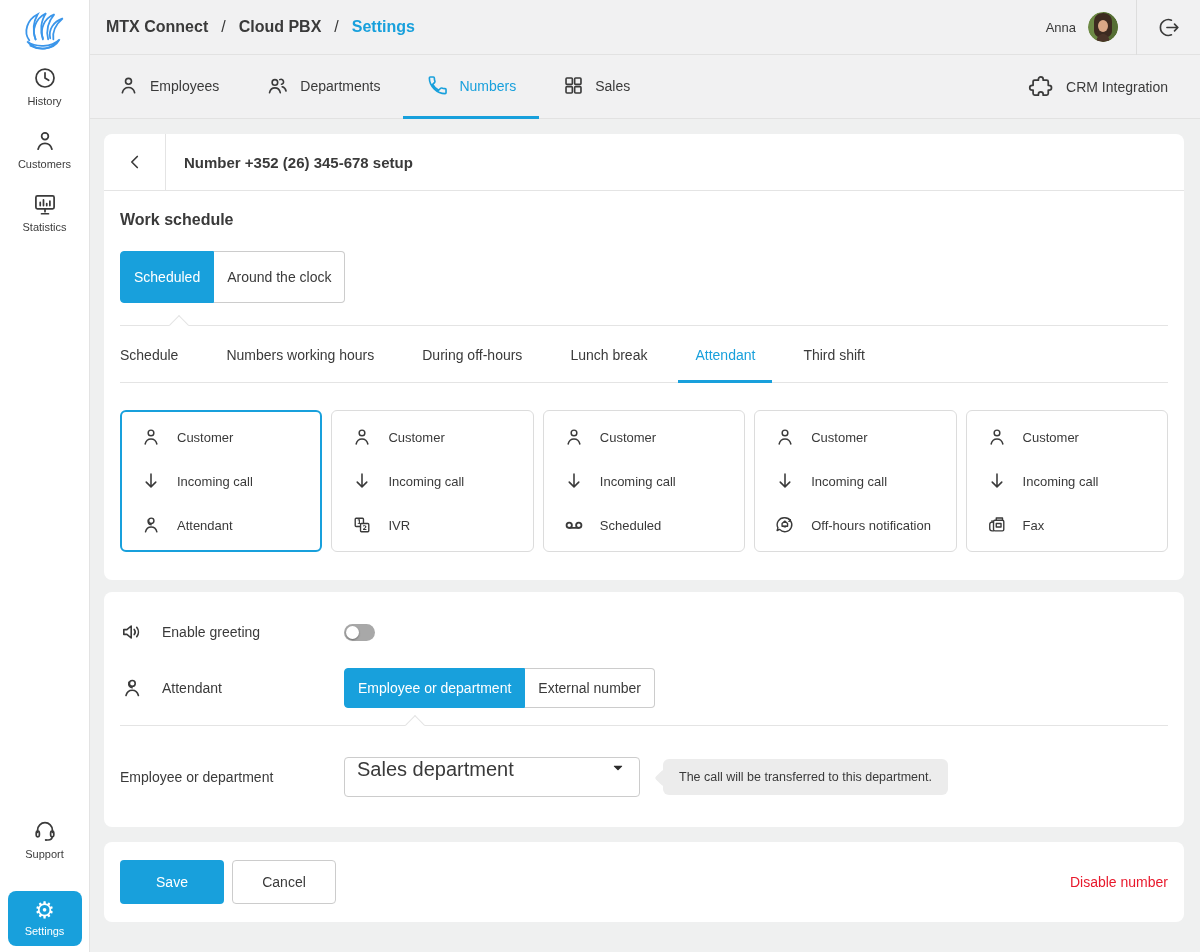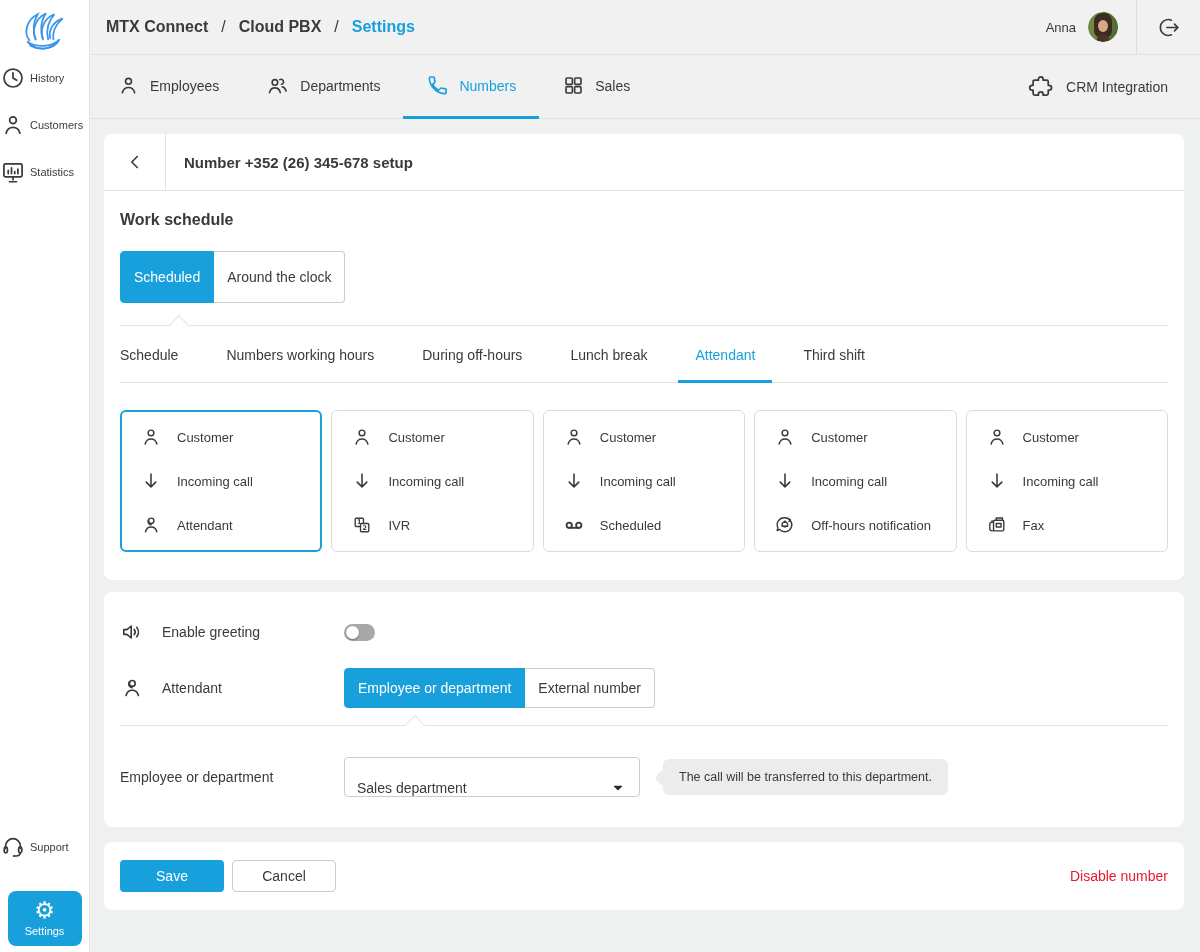--- a/index.html
+++ b/index.html
@@ -4,21 +4,21 @@
 <style>
   * { box-sizing: border-box; margin: 0; padding: 0; }
   html,body { width:1200px; height:952px; overflow:hidden;
     font-family:"Liberation Sans","DejaVu Sans",sans-serif; color:#3a3a3a; background:#eff0f0;}
   .app { display:flex; width:1200px; height:952px; }
 
   
   .sidebar { width:90px; background:#fff; border-right:1px solid #e3e3e3;
     display:flex; flex-direction:column; align-items:center; flex-shrink:0;}
   .logo { margin:9px 0 10px; cursor:pointer;}
-  .side-item { display:flex; flex-direction:row; align-items:center; gap:4px;
+  .side-item { display:flex; flex-direction:column; align-items:center; gap:4px;
     margin-bottom:21px; cursor:pointer; width:100%;}
   .side-item:first-of-type{margin-top:12px;}
   .side-item .lbl{ font-size:11px; color:#3c3c3c;}
   .side-spacer{flex:1;}
   .side-settings { width:74px; margin:10px 8px 6px; padding:7px 0 9px; border-radius:8px;
     background:var(--accent); display:flex; flex-direction:column; align-items:center; gap:3px; cursor:pointer;}
   .side-settings .lbl{ font-size:11px; color:#fff;}
   .gear-glyph{ font-size:23px; line-height:24px; color:#fff; font-family:"DejaVu Sans",sans-serif;}
 
   
@@ -87,29 +87,29 @@
   .card-attendant{ padding:20px 16px 30px; margin-bottom:15px;}
   .form-row{ display:flex; align-items:center;}
   .form-label-cell{ width:224px; display:flex; align-items:center; gap:18px; font-size:14px; flex-shrink:0;}
   .row-greeting{ margin:8px 0 24px;}
   .toggle{ width:31px; height:17px; border-radius:9px; background:#a8a8a8; position:relative; cursor:pointer;}
   .toggle .knob{ position:absolute; left:2px; top:2px; width:13px; height:13px; border-radius:50%;
     background:#fff; box-shadow:0 1px 2px rgba(0,0,0,.35);}
   .rule-attendant{ margin-top:17px;}
   .row-target{ margin-top:31px;}
   .dropdown{ width:296px; height:40px; border:1px solid #ccc; border-radius:4px; background:#fff;
-    display:flex; align-items:flex-end; padding:0 12px; font-size:14px; cursor:pointer;}
+    display:flex; align-items:flex-start; padding:0 12px; font-size:20px; cursor:pointer;}
   .dropdown .dd-val{ flex:1; text-align:left;}
   .hint{ position:relative; margin-left:23px; background:#ececec; border-radius:6px;
     padding:11px 16px; font-size:12.5px; color:#3a3a3a;}
   .hint:before{ content:""; position:absolute; left:-6px; top:13px; width:12px; height:12px;
     background:#ececec; transform:rotate(45deg); border-radius:2px;}
 
   .card-actions{ padding:18px 16px; display:flex; align-items:center;}
-  .btn{ height:32px; width:104px; border-radius:4px; font-size:14px; cursor:pointer;
+  .btn{ height:44px; width:104px; border-radius:4px; font-size:14px; cursor:pointer;
     display:flex; align-items:center; justify-content:center;
     font-family:"Liberation Sans","DejaVu Sans",sans-serif;}
   .btn-save{ background:var(--accent); color:#fff; border:none;}
   .btn-cancel{ background:#fff; color:#3a3a3a; border:1px solid #ccc; margin-left:8px;}
   .actions-spacer{flex:1;}
   .disable-link{ color:var(--danger); font-size:14px; cursor:pointer;}
 
   .ic{ flex-shrink:0; display:block;}
 </style>
 </head>

